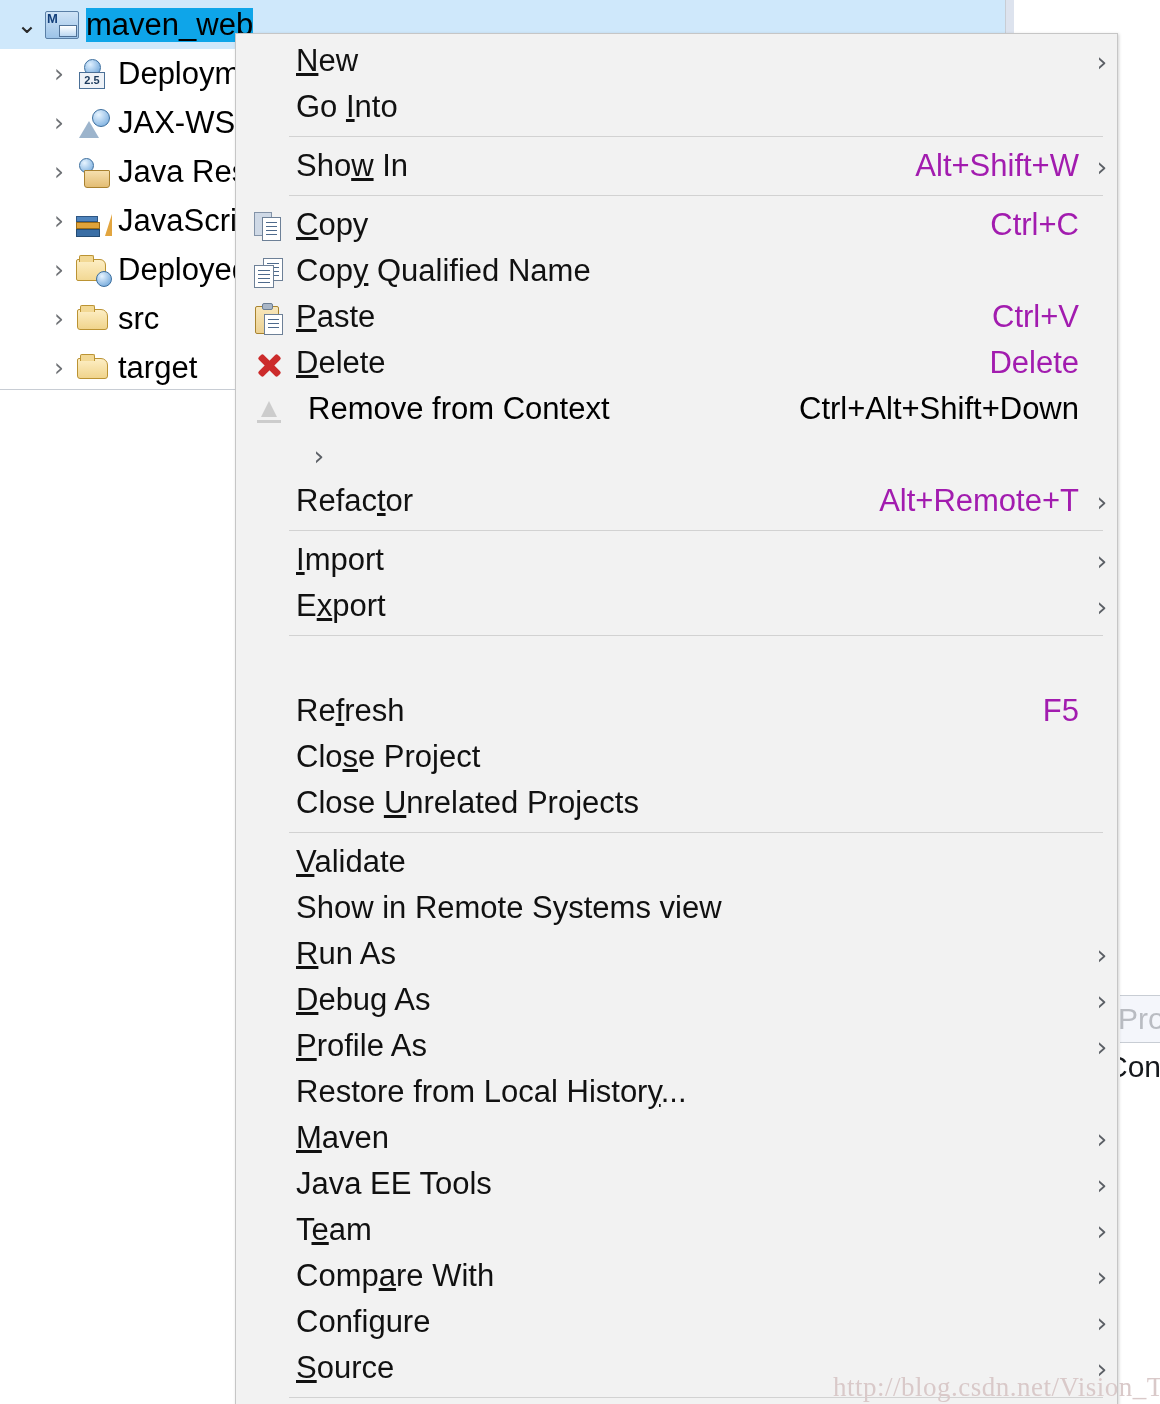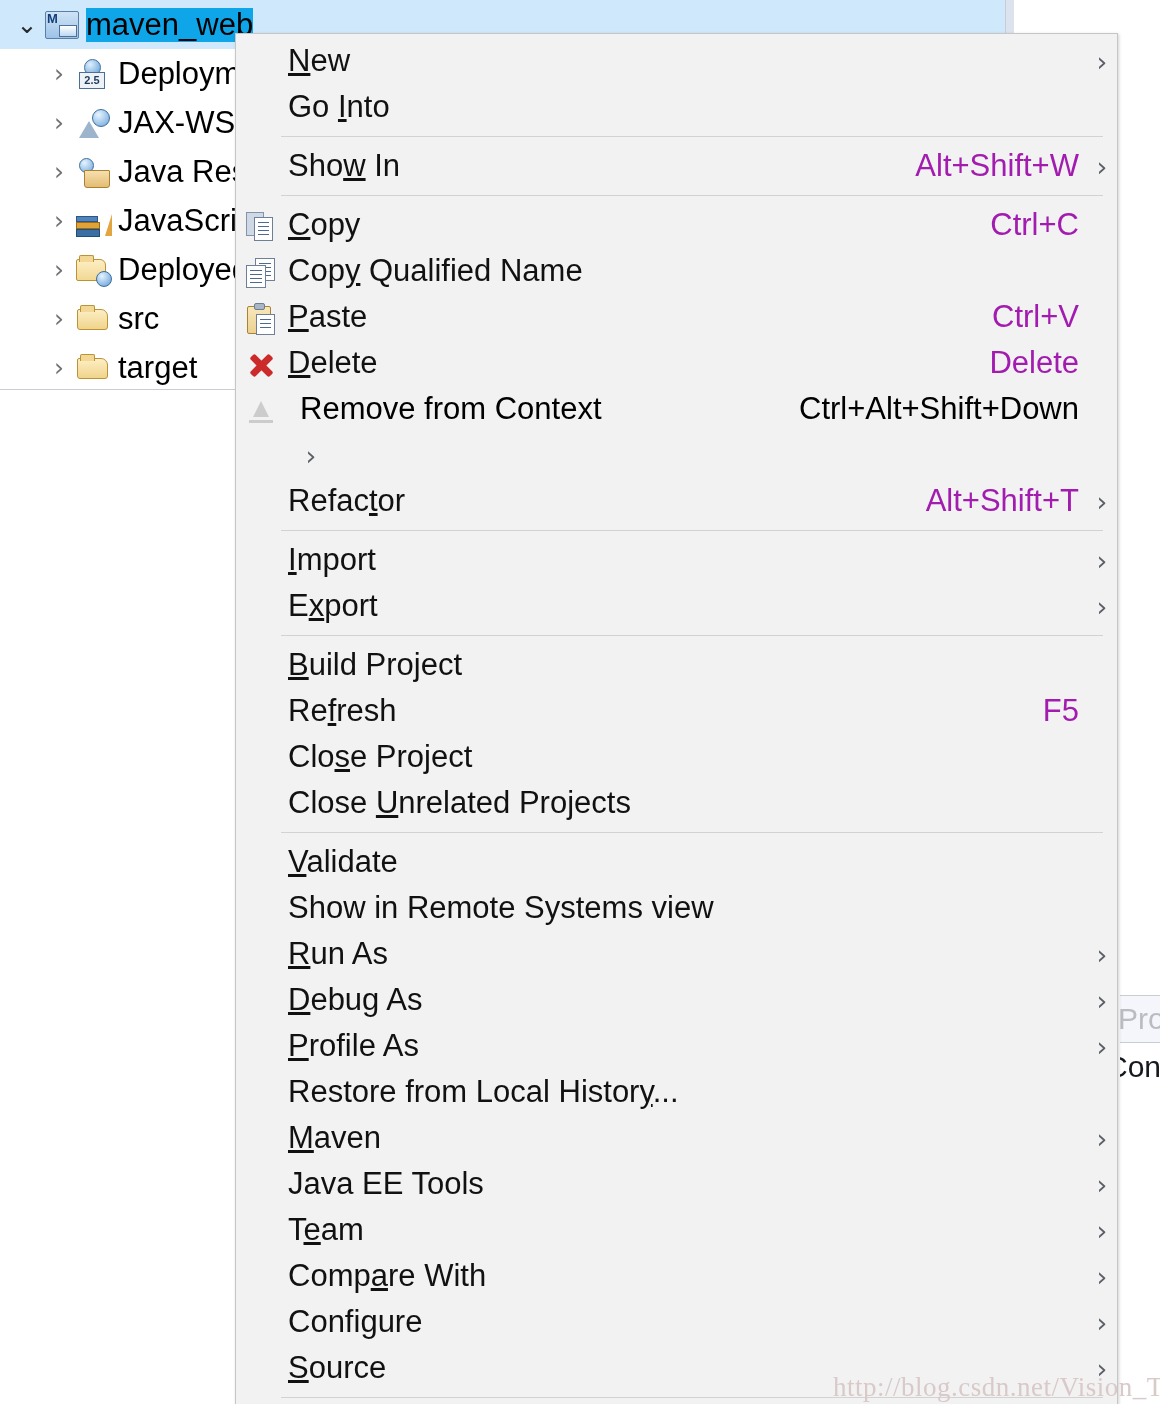--- a/index.html
+++ b/index.html
@@ -258,21 +258,21 @@
   
   #context-menu {
     position: absolute;
     left: 235px;
     top: 33px;
     width: 883px;
     background: #f2f2f2;
     border: 1px solid #c6c6c6;
     box-sizing: border-box;
     box-shadow: 1px 1px 3px rgba(0,0,0,0.18);
-    padding: 4px 0 0 0;
+    padding: 4px 0 0 8px;
   }
 
   .menu-item {
     position: relative;
     height: 46px;
     display: flex;
     align-items: center;
     font-size: 31px;
     color: #111111;
     white-space: nowrap;
@@ -628,40 +628,39 @@
         <span class="mi-arrow empty"></span>
       </div>
       <div class="menu-item">
         <span class="mi-icon"></span>
         <span class="mi-accel"></span>
         <span class="mi-arrow">›</span>
       </div>
       <div class="menu-item">
         <span class="mi-icon"></span>
         <span class="mi-label">Refac<u>t</u>or</span>
-        <span class="mi-accel">Alt+Shift+T</span>
+        <span class="mi-accel">Alt+Remote+T</span>
         <span class="mi-arrow">›</span>
       </div>
       <div class="menu-sep"></div>
       <div class="menu-item">
         <span class="mi-icon"></span>
         <span class="mi-label"><u>I</u>mport</span>
         <span class="mi-accel"></span>
         <span class="mi-arrow">›</span>
       </div>
       <div class="menu-item">
         <span class="mi-icon"></span>
         <span class="mi-label">E<u>x</u>port</span>
         <span class="mi-accel"></span>
         <span class="mi-arrow">›</span>
       </div>
       <div class="menu-sep"></div>
       <div class="menu-item">
         <span class="mi-icon"></span>
-        <span class="mi-label"><u>B</u>uild Project</span>
         <span class="mi-accel"></span>
         <span class="mi-arrow empty"></span>
       </div>
       <div class="menu-item">
         <span class="mi-icon"></span>
         <span class="mi-label">Re<u>f</u>resh</span>
         <span class="mi-accel">F5</span>
         <span class="mi-arrow empty"></span>
       </div>
       <div class="menu-item">

